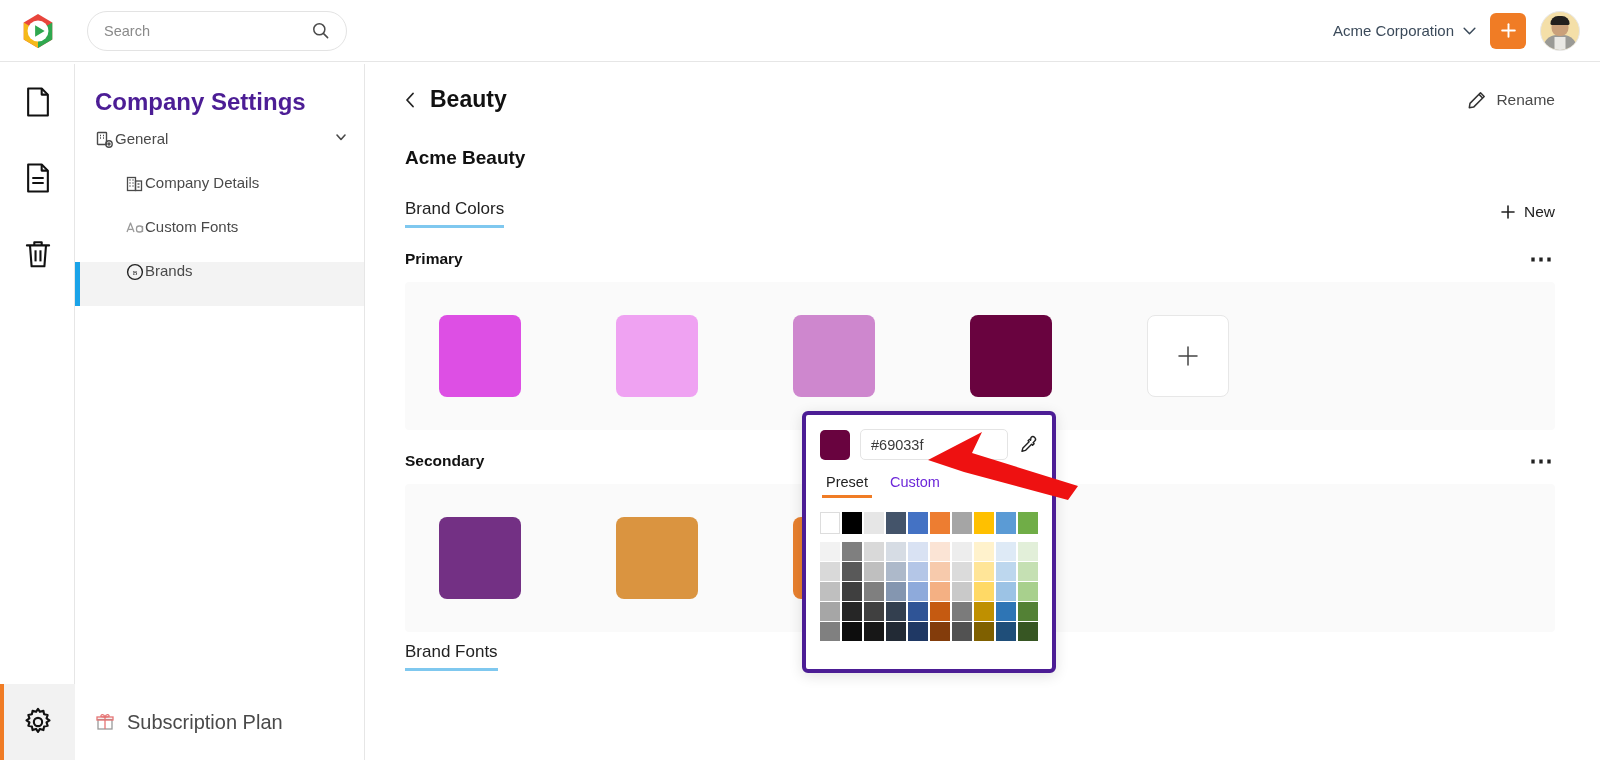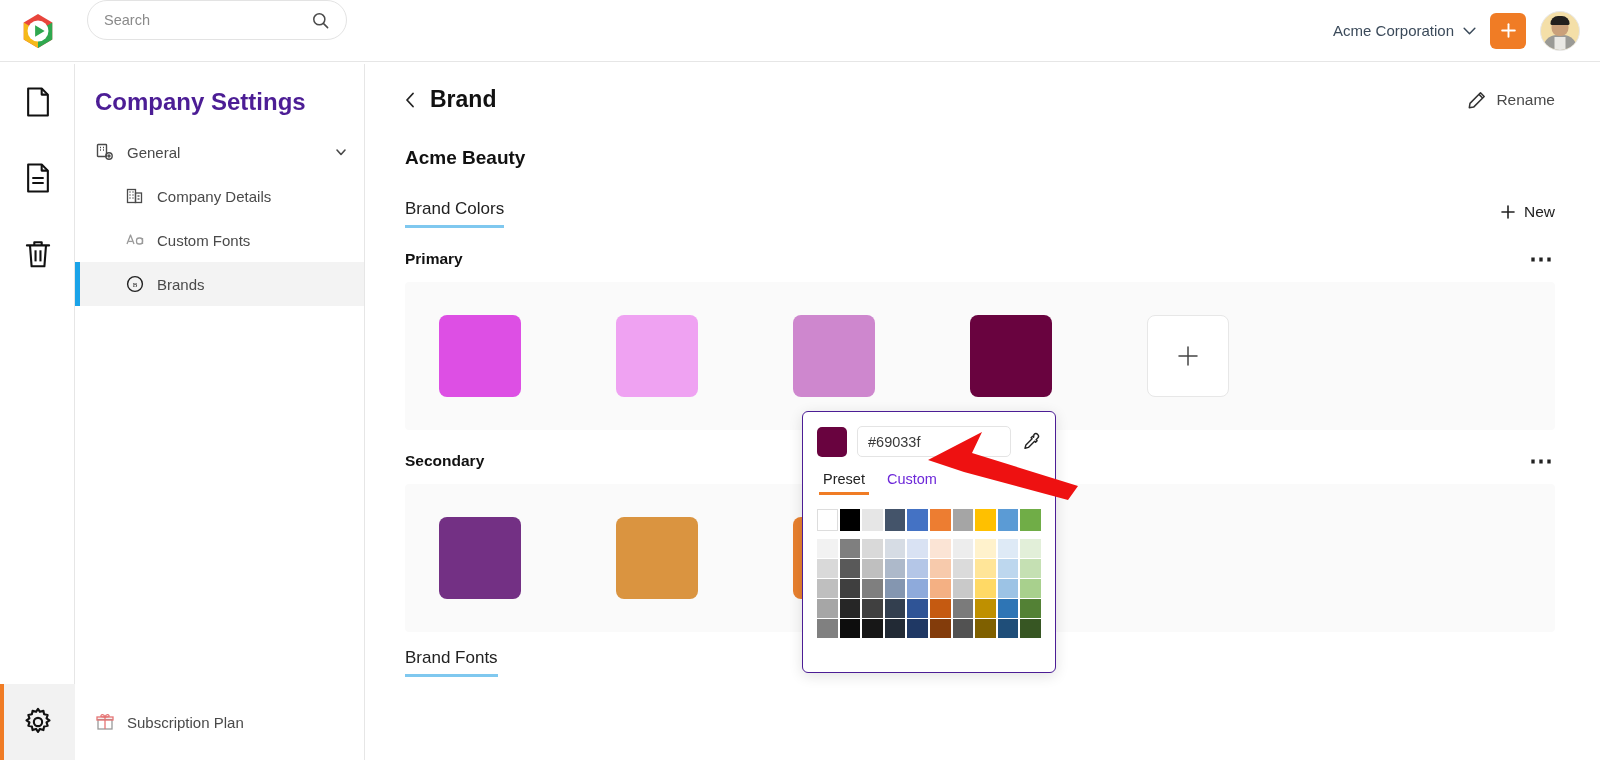--- a/index.html
+++ b/index.html
@@ -9,21 +9,21 @@
     background: #ffffff;
     overflow: hidden;
     color: #222;
   }
   #app { position: relative; width: 1600px; height: 760px; }
 
   
   .topbar {
     position: absolute; top: 0; left: 0; width: 1600px; height: 62px;
     background: #fff; border-bottom: 1px solid #e6e6e6;
-    display: flex; 
+    display: flex; align-items: center;
   }
   .logo-wrap { width: 75px; display: flex; align-items: center; justify-content: center; }
   .logo { width: 38px; height: 38px; }
   .search-box {
     width: 260px; height: 40px; border: 1px solid #e3e3e3; border-radius: 20px;
     display: flex; align-items: center; padding: 0 16px; background: #fff;
     margin-left: 12px;
   }
   .search-box input {
     flex: 1; border: none; outline: none; font-size: 14.5px;
@@ -74,36 +74,36 @@
     background: #f07c25;
   }
 
   
   .sidebar {
     position: absolute; top: 64px; left: 75px; width: 290px; height: 696px;
     background: #fff; border-right: 1px solid #e6e6e6;
   }
   .sb-title { font-size: 24px; font-weight: bold; color: #4c1d95; padding: 24px 0 14px 20px; }
   .sb-row {
-    height: 44px; display: flex; align-items: center; gap: 12px; padding: 0 16px 0 20px;
+    height: 44px; display: flex; padding: 0 16px 0 20px;
     font-size: 15px; color: #4a4a4a; cursor: pointer; position: relative;
   }
   .sb-row .lbl { flex: 1; }
   .sb-row.sub { padding-left: 50px; }
   .sb-row.active { background: #f3f3f3; }
   .sb-row.active:before {
     content: ""; position: absolute; left: 0; top: 0; width: 5px; height: 100%;
     background: #1aa3e8;
   }
   .sb-ico { width: 20px; height: 20px; flex: 0 0 auto; display:flex; align-items:center; justify-content:center;}
   .sb-ico svg { width: 20px; height: 20px; }
   .sb-caret { width: 14px; height: 14px; }
   .sb-bottom { position: absolute; bottom: 0; left: 0; width: 290px; height: 76px;
     display: flex; align-items: center; gap: 12px; padding-left: 20px; cursor: pointer; }
-  .sb-bottom .lbl { font-size: 15px; color: #4a4a4a; }
+  .sb-bottom .lbl { font-size: 20px; color: #4a4a4a; }
 
   
   .main {
     position: absolute; top: 64px; left: 365px; width: 1235px; height: 696px;
     background: #fff; padding: 22px 45px 0 40px; overflow: hidden;
   }
   .crumb-row { display: flex; align-items: center; }
   .back-chev { width: 11px; height: 16px; margin-right: 14px; cursor: pointer; }
   .crumb-title { font-size: 23px; font-weight: bold; color: #111; }
   .rename {
@@ -138,21 +138,21 @@
   .swatch-add {
     width: 82px; height: 82px; border-radius: 8px; background: #fff;
     border: 1px solid #e7e7e7; display: flex; align-items: center; justify-content: center;
     cursor: pointer; flex: 0 0 auto;
   }
   .swatch-add svg { width: 24px; height: 24px; }
 
   
   .picker {
     position: absolute; left: 802px; top: 411px; width: 254px; height: 262px;
-    background: #fff; border: 1px solid #4c1d95; border-radius: 6px;
+    background: #fff; border: 4px solid #4c1d95; border-radius: 6px;
     box-shadow: 0 3px 14px rgba(0,0,0,0.12); padding: 14px 14px 0 14px; z-index: 40;
   }
   .pk-top { display: flex; align-items: center; gap: 10px; }
   .pk-color { width: 30px; height: 30px; border-radius: 5px; flex: 0 0 auto; }
   .pk-input {
     flex: 1; height: 31px; border: 1px solid #e4e4e4; border-radius: 5px;
     display: flex; align-items: center; padding: 0 10px;
   }
   .pk-input input {
     width: 100%; border: none; outline: none; font-size: 14.5px; color: #3a3a3a;
@@ -328,21 +328,21 @@
       <span class="lbl">Subscription Plan</span>
     </div>
   </div>
 
   <div class="main">
 
     <div class="crumb-row">
       <svg class="back-chev" viewBox="0 0 11 16" fill="none" stroke="#222" stroke-width="1.8">
         <polyline points="8,1.5 2,8 8,14.5" stroke-linecap="round" stroke-linejoin="round"></polyline>
       </svg>
-      <span class="crumb-title">Brand</span>
+      <span class="crumb-title">Beauty</span>
       <div class="rename">
         <svg viewBox="0 0 18 18" fill="none" stroke="#333" stroke-width="1.5">
           <path d="M12.5 1.8 L16.2 5.5 L5.6 16.1 L1.3 16.7 L2 12.4 Z" stroke-linejoin="round"></path>
           <line x1="11" y1="3.4" x2="14.6" y2="7"></line>
         </svg>
         <span>Rename</span>
       </div>
     </div>
 
     <div class="brand-name">Acme Beauty</div>
@@ -379,21 +379,21 @@
     <div class="grp-head">
       <span class="grp-title">Secondary</span>
       <span class="dots">⋯</span>
     </div>
     <div class="swatch-panel">
       <div class="swatch" id="s0" style="background: rgb(115, 48, 132);"></div>
       <div class="swatch" id="s1" style="background: rgb(218, 148, 64);"></div>
       <div class="swatch" id="s2" style="background: rgb(232, 128, 46);"></div>
     </div>
 
-    <div class="sec-head" style="margin-top:16px;">
+    <div class="sec-head" style="margin-top:10px;">
       <div class="sec-rule"></div>
       <div class="sec-tab">Brand Fonts</div>
     </div>
   </div>
 
   <div class="picker">
     <div class="pk-top">
       <div class="pk-color" id="pkcolor" style="background: rgb(105, 3, 63);"></div>
       <div class="pk-input">
         <input type="text" id="hexinput" placeholder="#000000" value="#69033f" style="">

